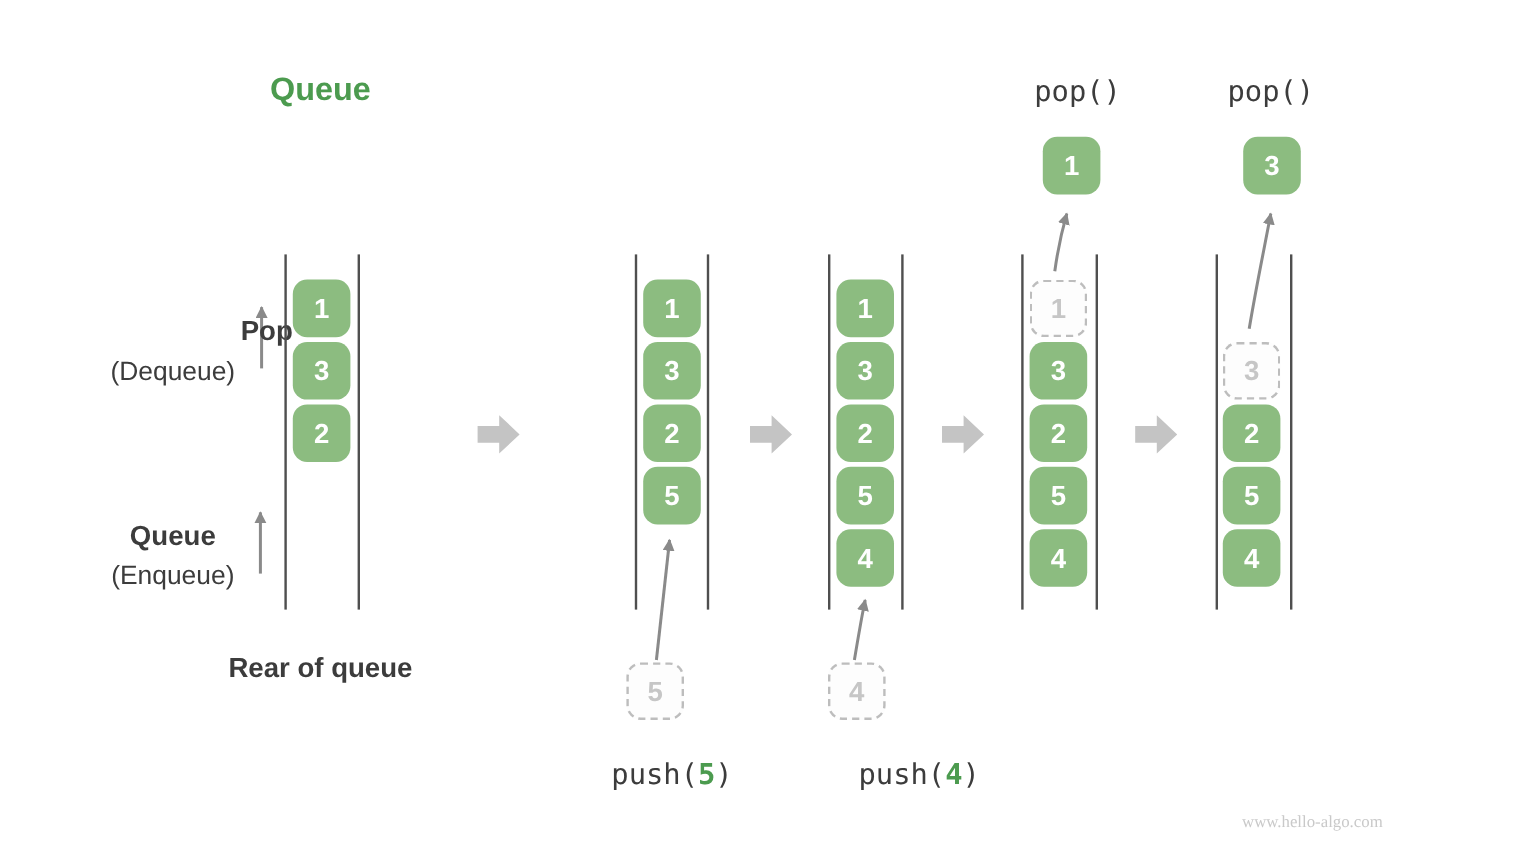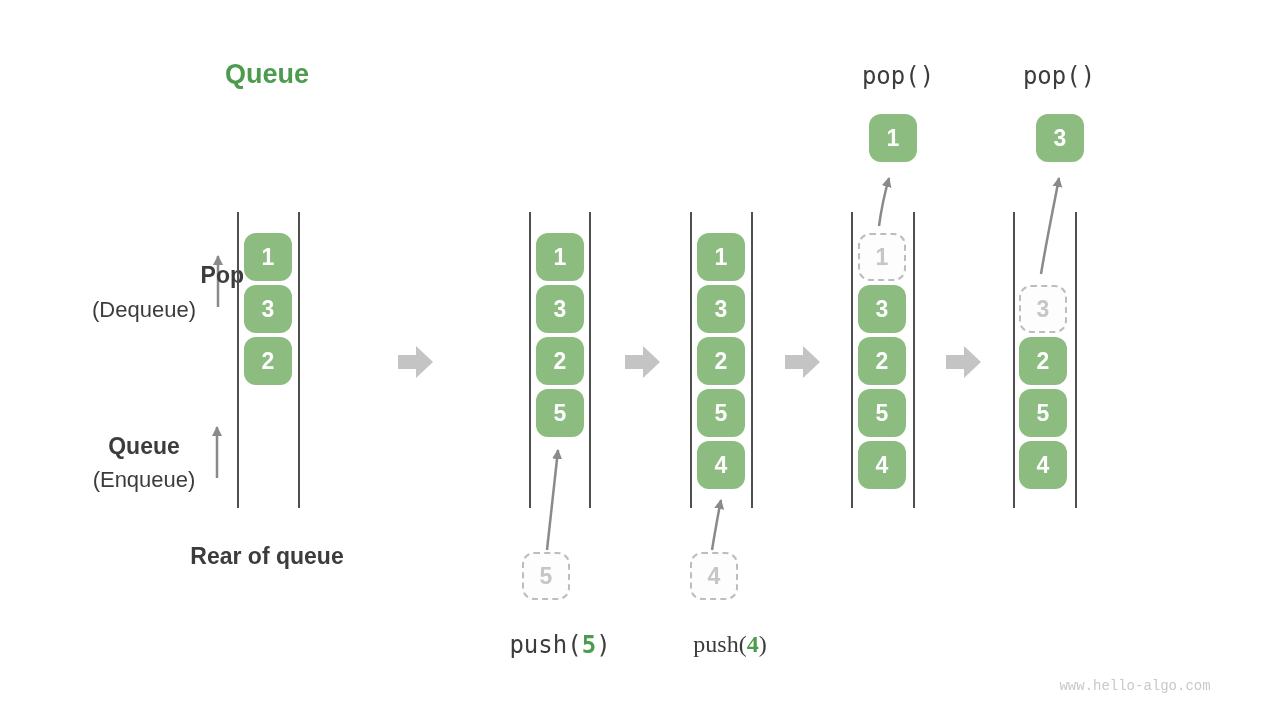--- a/index.html
+++ b/index.html
@@ -31,21 +31,21 @@
   .cell{
     position:absolute;width:48px;height:48px;border-radius:12px;
     background:var(--green-box);color:#fff;font-size:23px;font-weight:bold;
     display:flex;align-items:center;justify-content:center;box-sizing:border-box;
   }
   .cell.ghost{
     background:var(--ghost-fill);border:2px dashed var(--ghost-border);
     color:var(--ghost-text);
   }
   .overlay{position:absolute;left:0;top:0;pointer-events:none;}
-  .watermark{font-family:Liberation Mono, monospace;font-size:14px;color:var(--watermark);text-align:center;}
+  .watermark{font-family:Liberation Serif, serif;font-size:14px;color:var(--watermark);text-align:left;}
 </style>
 </head>
 <body>
 
 <div class="stage">
 
   <svg class="overlay" width="1280" height="720" viewBox="0 0 1280 720">
     <defs>
       <marker id="ah" markerWidth="14" markerHeight="14" refX="9" refY="5" orient="auto" markerUnits="userSpaceOnUse">
         <path d="M0,0 L10,5 L0,10 z" fill="#8a8a8a"></path>
@@ -164,19 +164,19 @@
   <div class="cell ghost" style="left:522px;top:552px;">
     <span>5</span>
   </div>
   <div class="cell ghost" style="left:690px;top:552px;">
     <span>4</span>
   </div>
 
   <div class="abs ctr mono" style="left:460px;top:631px;width:200px;">
     <span>push(</span><span class="arg">5</span><span>)</span>
   </div>
-  <div class="abs ctr mono" style="left:630px;top:631px;width:200px;font-family:Liberation Serif, serif;">
+  <div class="abs ctr mono" style="left:666px;top:631px;width:200px;">
     <span>push(</span><span class="arg">4</span><span>)</span>
   </div>
 
   <div class="abs watermark" style="left:1035px;top:678px;width:200px;">www.hello-algo.com</div>
 
 </div>
 
 </body></html>

